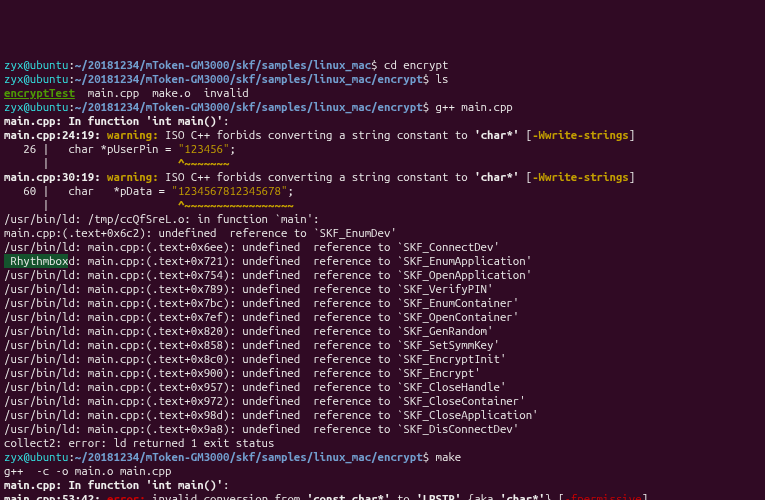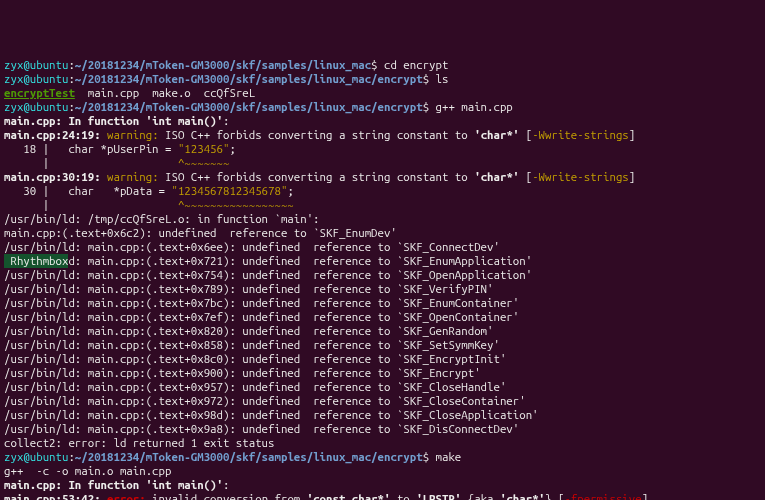--- a/index.html
+++ b/index.html
@@ -13,43 +13,43 @@
     padding: 2px 4px;
     width: 765px;
     height: 500px;
     overflow: hidden;
   }
   .user { color: #34e2e2; font-weight: normal; }
   .path { color: #729fcf; font-weight: bold; margin-top: 28px; }
   .dollar { color: #eeeeec; }
   .cmd { color: #eeeeec; text-align: right; }
   .text { color: #eeeeec; }
-  .warn { color: #c4a000; font-weight: normal; }
-  .opt { color: #c4a000; font-weight: normal; }
+  .warn { color: #c4a000; font-weight: bold; }
+  .opt { color: #c4a000; font-weight: bold; }
   .str { color: #c4a000; }
   .err { color: #cc0000; font-weight: bold; }
   .perm { color: #cc0000; }
   .exe { color: #4e9a06; font-weight: bold; text-decoration: underline; }
   .faded { background: #14532d; color: #eeeeec; display: inline-block; }
 </style>
 </head>
 <body>
 
 
 
 <div><span class="user">zyx@ubuntu</span><span class="text">:</span><span class="path">~/20181234/mToken-GM3000/skf/samples/linux_mac</span><span class="dollar">$</span> <span class="cmd">cd encrypt</span>
 <span class="user">zyx@ubuntu</span><span class="text">:</span><span class="path">~/20181234/mToken-GM3000/skf/samples/linux_mac/encrypt</span><span class="dollar">$</span> <span class="cmd">ls</span>
-<span class="exe">encryptTest</span>  <span class="text">main.cpp</span>  <span class="text">make.o</span>  <span class="text">ccQfSreL</span>
+<span class="exe">encryptTest</span>  <span class="text">main.cpp</span>  <span class="text">make.o</span>  <span class="text">invalid</span>
 <span class="user">zyx@ubuntu</span><span class="text">:</span><span class="path">~/20181234/mToken-GM3000/skf/samples/linux_mac/encrypt</span><span class="dollar">$</span> <span class="cmd">g++ main.cpp</span>
 <span class="text"><b>main.cpp: In function</b> <b>'int main()'</b><span>:</span></span>
 <span class="text"><b>main.cpp:24:19:</b></span> <span class="warn">warning:</span> <span class="text">ISO C++ forbids converting a string constant to</span> <span class="text"><b>'char*'</b></span><span class="text"> [</span><span class="opt">-Wwrite-strings</span><span class="text">]</span>
-<span class="text">   18 |   char *pUserPin = </span><span class="str">"123456"</span><span class="text">;</span>
+<span class="text">   26 |   char *pUserPin = </span><span class="str">"123456"</span><span class="text">;</span>
 <span class="text">      |                    </span><span class="warn">^~~~~~~~</span>
 <span class="text"><b>main.cpp:30:19:</b></span> <span class="warn">warning:</span> <span class="text">ISO C++ forbids converting a string constant to</span> <span class="text"><b>'char*'</b></span><span class="text"> [</span><span class="opt">-Wwrite-strings</span><span class="text">]</span>
-<span class="text">   30 |   char   *pData = </span><span class="str">"1234567812345678"</span><span class="text">;</span>
+<span class="text">   60 |   char   *pData = </span><span class="str">"1234567812345678"</span><span class="text">;</span>
 <span class="text">      |                    </span><span class="warn">^~~~~~~~~~~~~~~~~~</span>
 <span class="text">/usr/bin/ld: /tmp/ccQfSreL.o: in function `main':</span>
 <span class="text"><span>main.cpp:(.text+</span><span>0x6c2</span><span>): undefined  reference to `</span><span>SKF_EnumDev'</span></span>
 <span class="text"><span>/usr/bin/ld: main.cpp:(.text+</span><span>0x6ee</span><span>): undefined  reference to `</span><span>SKF_ConnectDev'</span></span>
 <span class="faded"> Rhythmbox</span><span class="text">d: main.cpp:(.text+<span>0x721</span><span>): undefined  reference to `</span><span>SKF_EnumApplication'</span></span>
 <span class="text"><span>/usr/bin/ld: main.cpp:(.text+</span><span>0x754</span><span>): undefined  reference to `</span><span>SKF_OpenApplication'</span></span>
 <span class="text"><span>/usr/bin/ld: main.cpp:(.text+</span><span>0x789</span><span>): undefined  reference to `</span><span>SKF_VerifyPIN'</span></span>
 <span class="text"><span>/usr/bin/ld: main.cpp:(.text+</span><span>0x7bc</span><span>): undefined  reference to `</span><span>SKF_EnumContainer'</span></span>
 <span class="text"><span>/usr/bin/ld: main.cpp:(.text+</span><span>0x7ef</span><span>): undefined  reference to `</span><span>SKF_OpenContainer'</span></span>
 <span class="text"><span>/usr/bin/ld: main.cpp:(.text+</span><span>0x820</span><span>): undefined  reference to `</span><span>SKF_GenRandom'</span></span>

